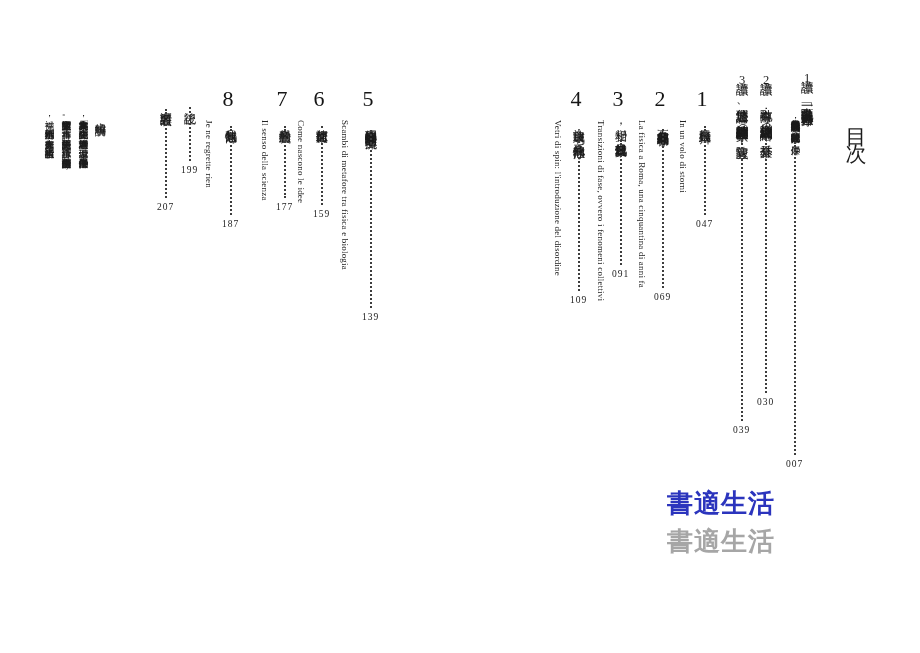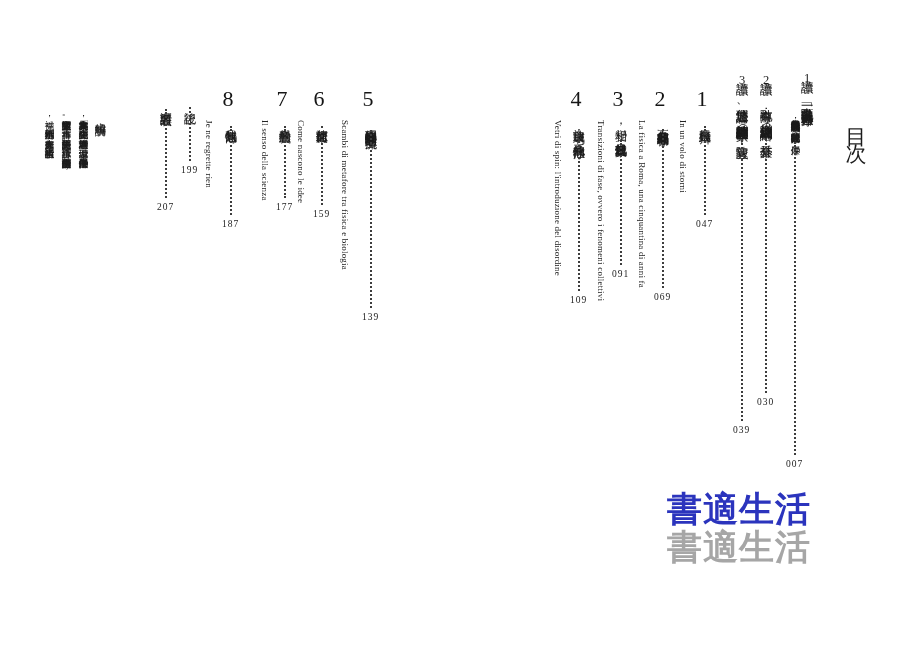--- a/index.html
+++ b/index.html
@@ -24,21 +24,21 @@
   .leader { flex:1 1 auto; min-height:6px; width:0; border-left:2px dotted #3d3d3d; margin:3px 0; align-self:center; }
   .pg { writing-mode:horizontal-tb; text-orientation:initial; font-size:9.5px; letter-spacing:1px; margin-top:2px; color:#222; }
   .it {
     position:absolute; writing-mode:vertical-rl; text-orientation:mixed;
     font-size:9px; letter-spacing:0.2px; color:#232323; line-height:1;
   }
   .ch-num { position:absolute; width:26px; text-align:center; font-size:22px; color:#151515; }
   .page-title { font-size:21px; letter-spacing:15px; }
   .edit-head { font-size:11px; letter-spacing:0.5px; }
   .edit-line { font-size:9.5px; letter-spacing:0; line-height:1; }
-  .logo { position:absolute; left:667px; font-size:35px; letter-spacing:1px; font-weight:bold; white-space:nowrap; }
+  .logo { position:absolute; left:667px; font-size:26px; letter-spacing:1px; font-weight:bold; white-space:nowrap; }
   .logo-blue { top:486px; }
   .logo-gray { top:524px; }
 </style>
 </head>
 <body>
 
 <div class="vcol page-title" style="left:845px; top:112px;">目次</div>
 
 <div class="vcol intro-main flexcol" style="left:800px; top:70px;">
   <span class="intro-label">導讀1</span>

